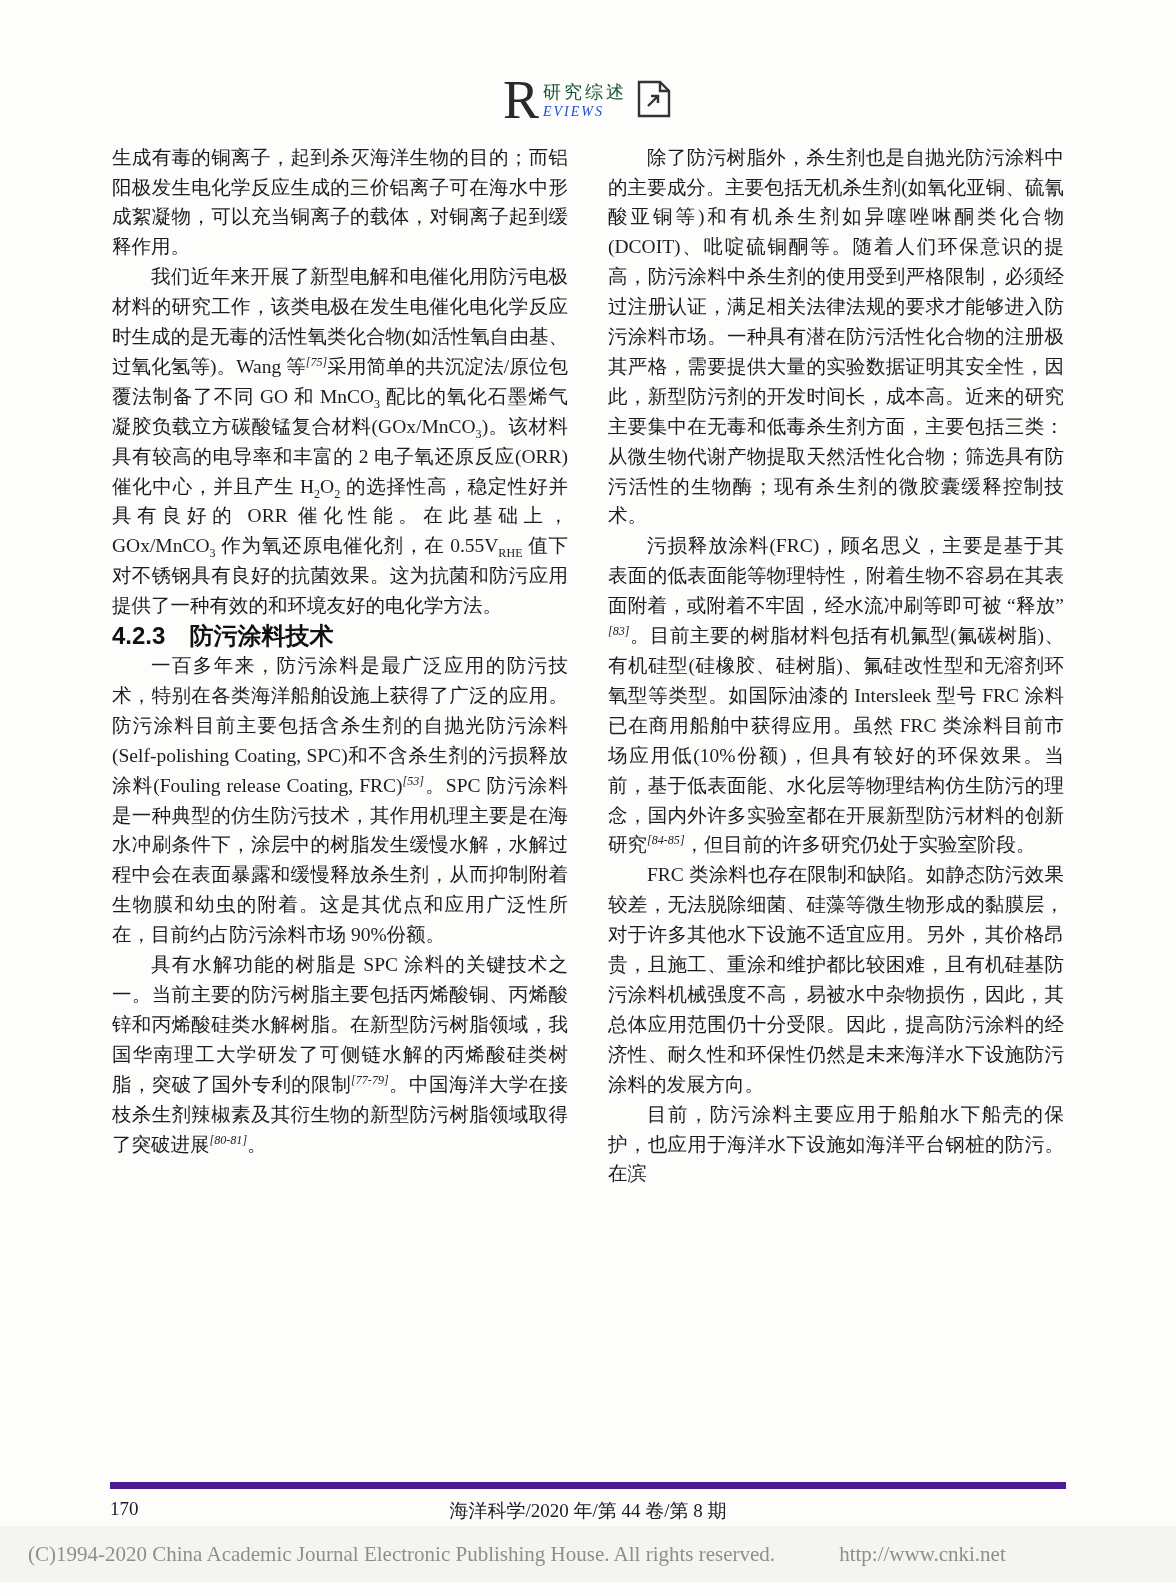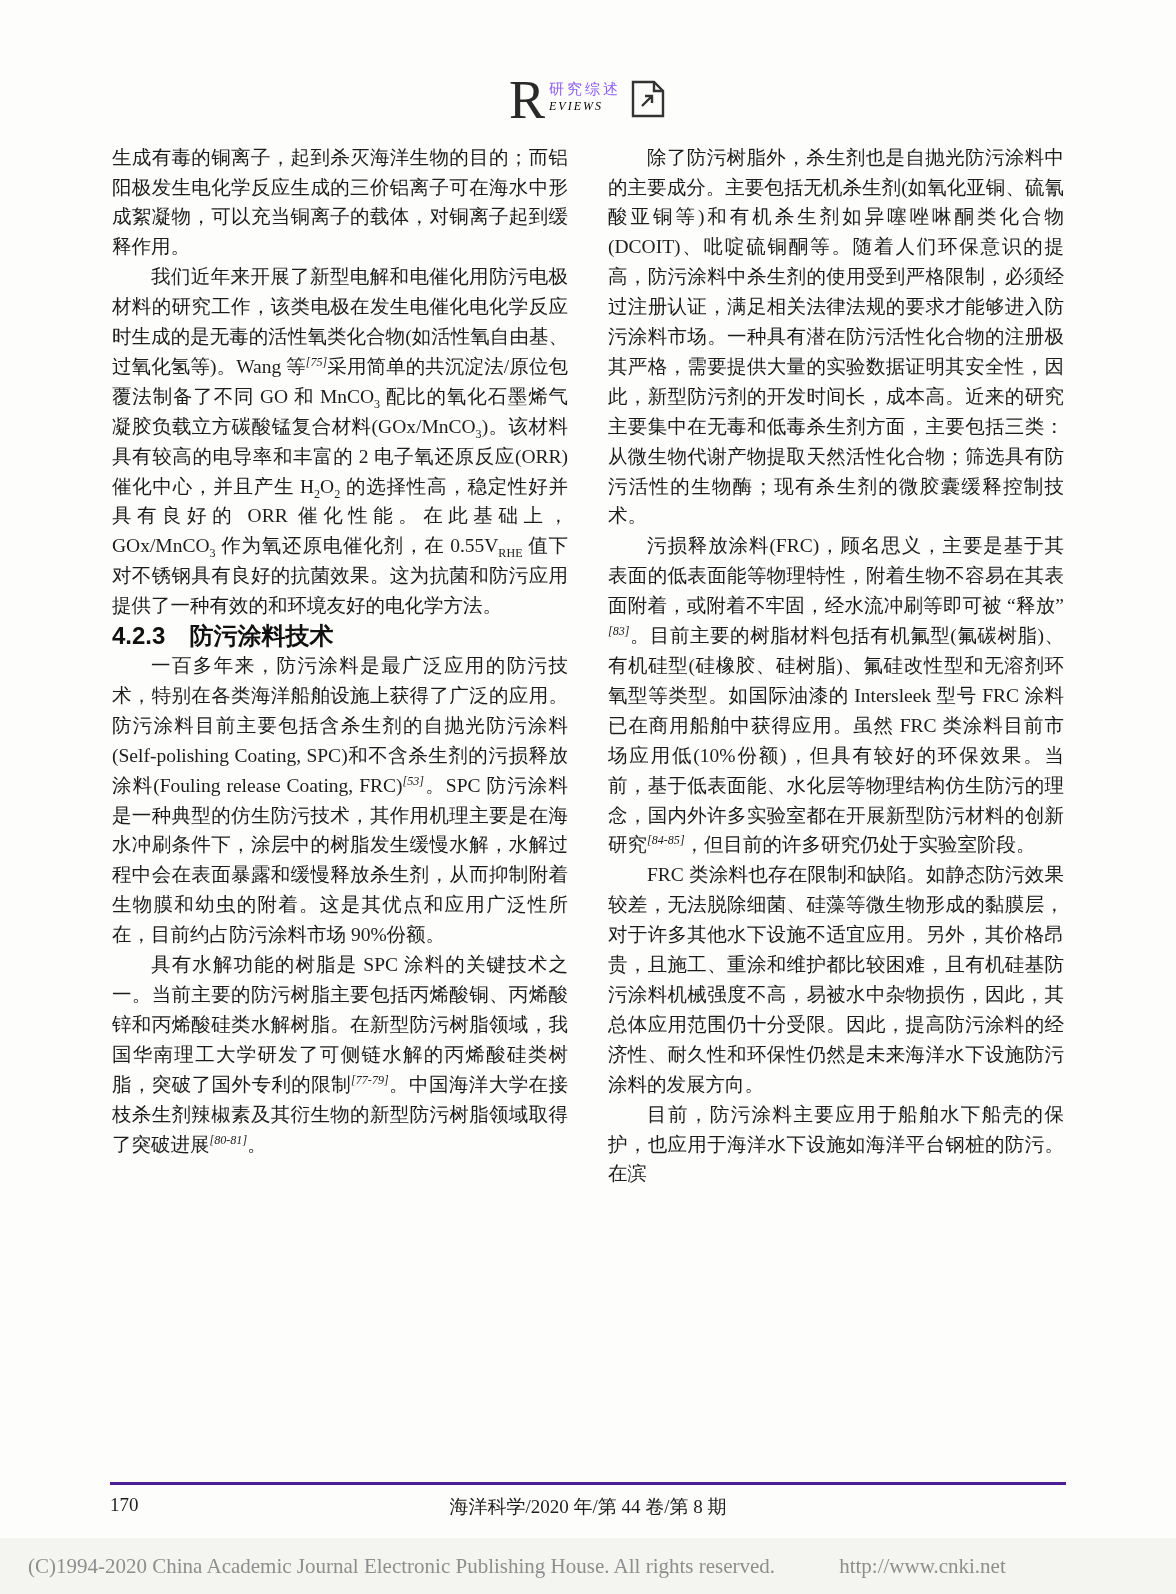--- a/index.html
+++ b/index.html
@@ -5,44 +5,44 @@
   * { margin:0; padding:0; box-sizing:border-box; }
   body { background:#e9e9e9; font-family:"Liberation Serif","DejaVu Serif",serif; }
   .page {
     position:relative; width:1176px; height:1594px; margin:0 auto;
     background:#fdfdfc; color:var(--text,#1c1c1c); overflow:hidden;
   }
   
   .logo-row { padding-top:76px; display:flex; justify-content:center; align-items:flex-start; }
   .logo-letter { font-size:54px; line-height:0.9; font-family:"Liberation Serif","DejaVu Serif",serif; color:#2a2a2a; }
   .logo-text { display:flex; flex-direction:column; margin:4px 8px 0 4px; }
-  .logo-cn { font-size:15px; letter-spacing:3px; font-family:"Liberation Sans","DejaVu Sans",sans-serif; color:#8b5cf6; }
-  .logo-en { font-size:12px; font-style:italic; letter-spacing:2px; color:#000000; }
+  .logo-cn { font-size:18px; letter-spacing:3px; font-family:"Liberation Sans","DejaVu Sans",sans-serif; color:#14532d; }
+  .logo-en { font-size:14px; font-style:italic; letter-spacing:2px; color:#1d4ed8; }
   .doc-icon { margin-top:0; }
   
   .content { width:952px; margin:18px auto 0; display:flex; gap:40px; }
   .col { flex:1 1 0; font-size:19.5px; line-height:29.9px; text-align:justify; }
   .para { text-indent:2em; }
   .para.no-indent { text-indent:0; }
   .sec-heading {
     font-family:"Liberation Sans","DejaVu Sans",sans-serif;
     font-weight:700; font-size:24px; line-height:29.9px; color:#111;
   }
   sup { font-size:0.62em; vertical-align:super; line-height:0;font-style:italic; }
   sub { font-size:0.62em; vertical-align:sub; line-height:0; }
   
   .footer {
     position:absolute; top:1482px; left:110px; right:110px;
-    border-top:3px solid #4c1d95; padding-top:9px; font-size:19px;
+    border-top:7px solid #4c1d95; padding-top:9px; font-size:19px;
   }
   .footer-inner { position:relative; text-align:center; }
   .page-num { position:absolute; left:0; top:0; }
   
   .copyright {
-    position:absolute; left:0; right:0; bottom:0; height:56px;
+    position:absolute; left:0; right:0; bottom:12px; height:56px;
     background:var(--bar-bg,#f4f4f0); color:var(--muted,#8e8e8e);
     display:flex; align-items:center; padding:0 28px; font-size:21px;
     font-family:"Liberation Serif","DejaVu Serif",serif;
   }
   .copyright .url { margin-left:64px; }
 </style>
 </head>
 <body>
 
 <div class="page">

